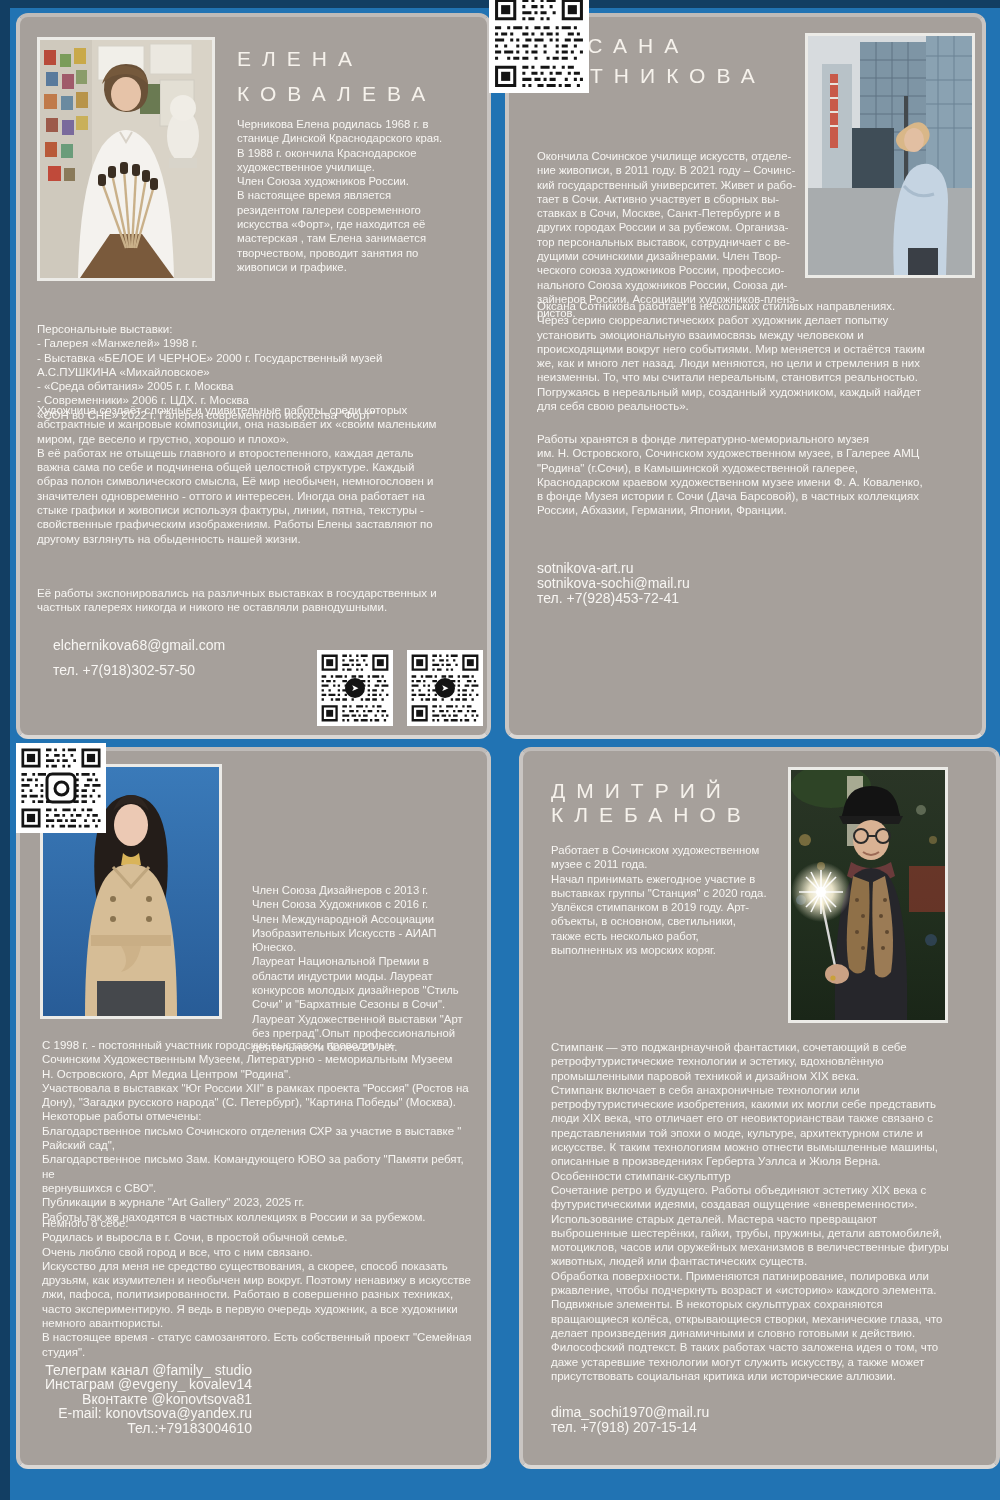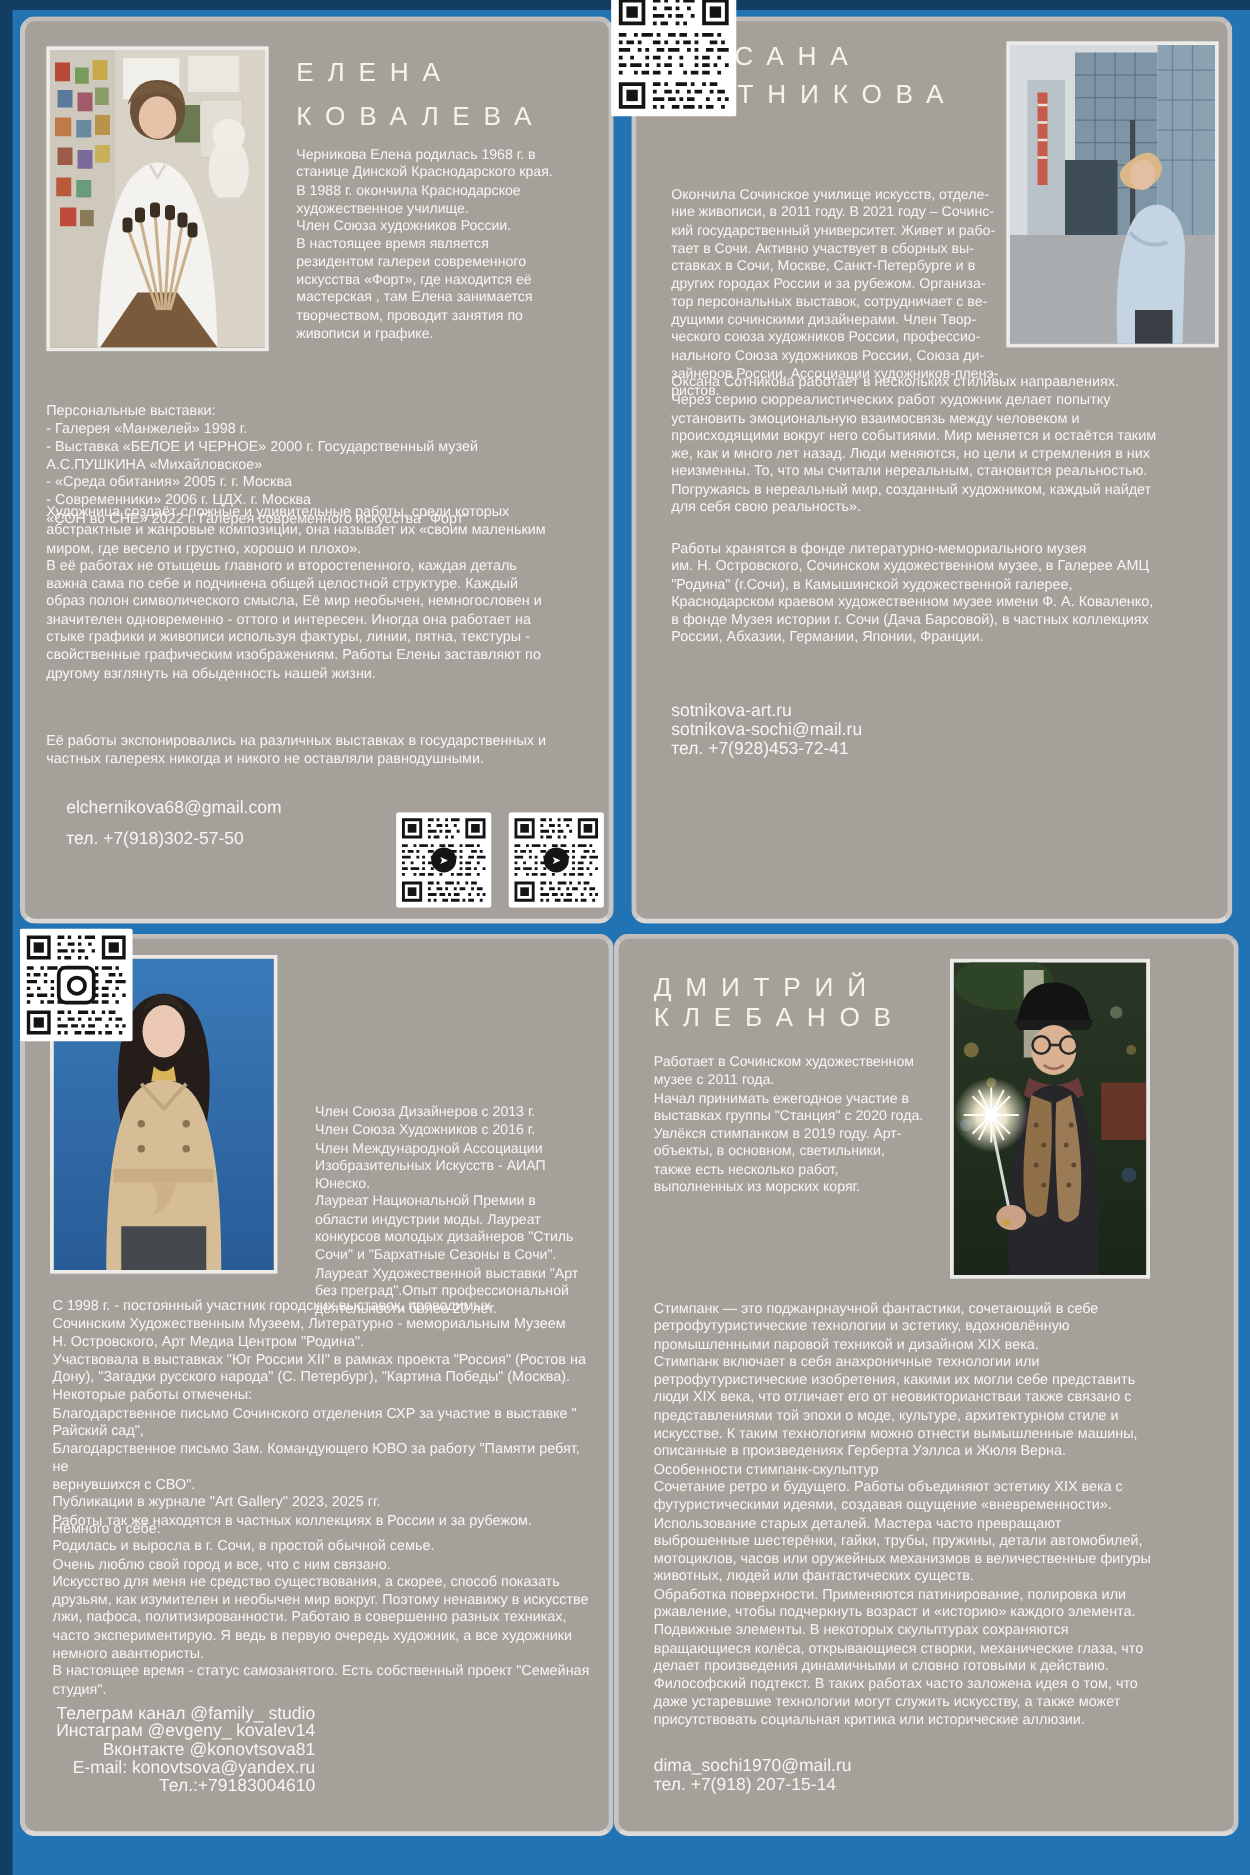--- a/index.html
+++ b/index.html
@@ -11,21 +11,21 @@
   .edge-left{position:absolute;left:0;top:0;width:10px;height:100%;background:#123e63;}
   .edge-top{position:absolute;left:0;top:0;width:100%;height:8px;background:#123e63;}
   .card{
     position:absolute;background:#a6a09b;
     border:4px solid;border-color:#bfbbb8 #c9c5c2 #dbd8d5 #c9c5c2;
     border-radius:12px;color:#f8f6f3;
   }
   .c1{left:16px;top:13px;width:467px;height:718px;}
   .c2{left:505px;top:13px;width:473px;height:718px;}
   .c3{left:16px;top:747px;width:467px;height:714px;}
-  .c4{left:491px;top:747px;width:473px;height:714px;padding-left:19px;}
+  .c4{left:519px;top:747px;width:473px;height:714px;}
   .title{position:absolute;font-size:21px;letter-spacing:11px;color:#f6f2ec;white-space:pre;}
   .c1 .title{line-height:35px;}
   .c2 .title{line-height:30px;}
   .c3 .title{line-height:25px;}
   .c4 .title{line-height:24px;}
   .body-text{position:absolute;font-size:11.5px;line-height:14.3px;white-space:pre-line;}
   .intro{font-size:11.3px;}
   .photo{position:absolute;border:3px solid #ecebe7;background:#888;}
   .photo svg{display:block;}
   .contact{position:absolute;font-size:14px;}

